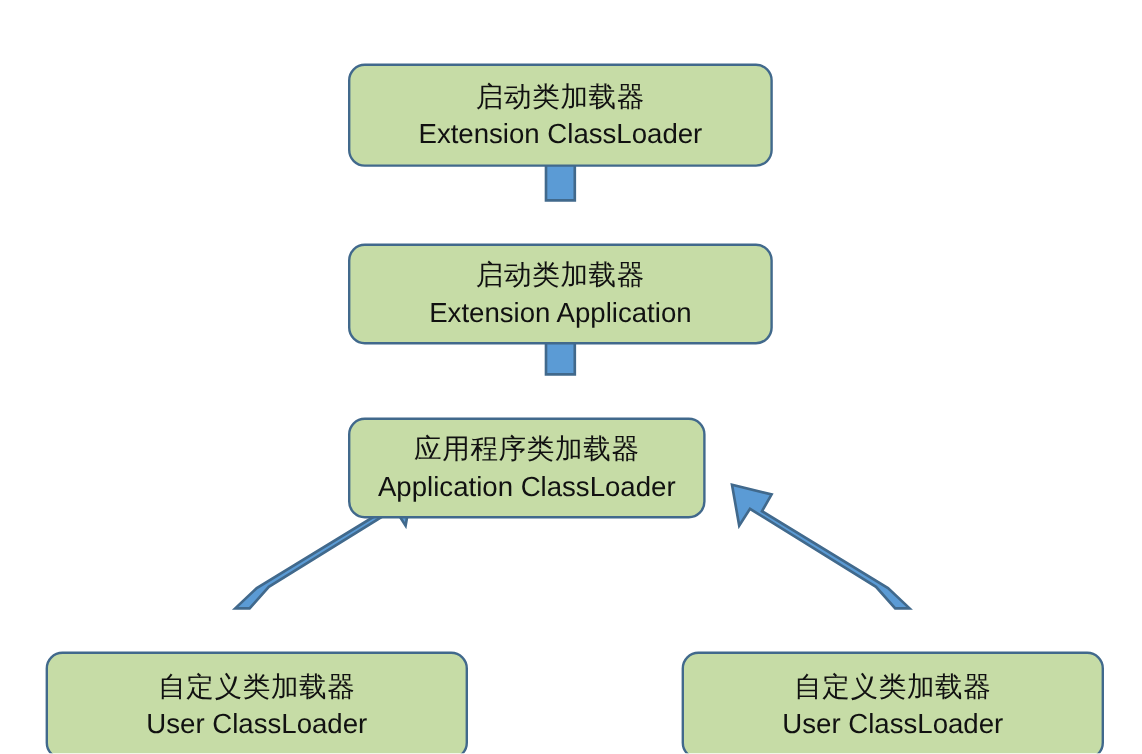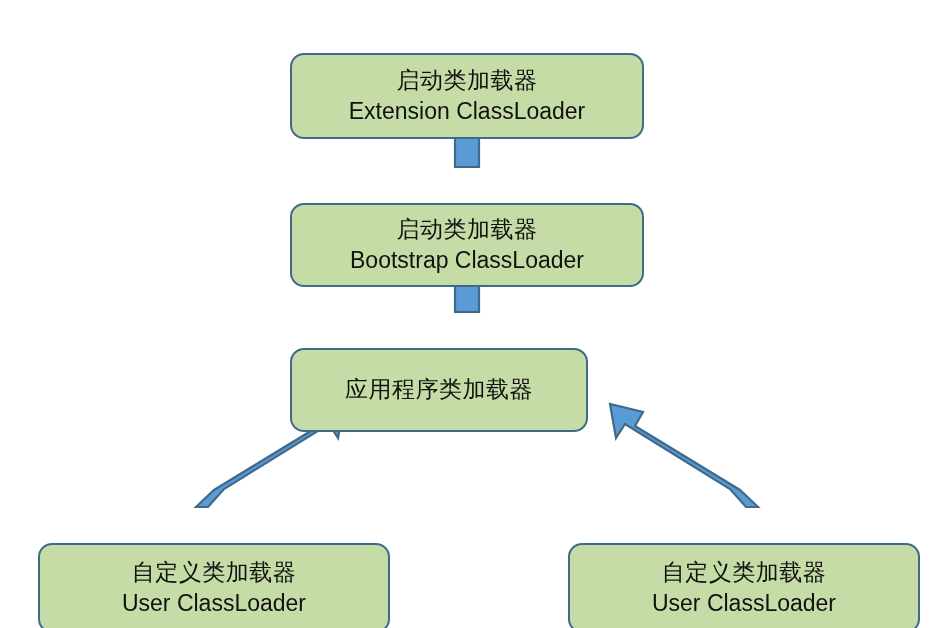--- a/index.html
+++ b/index.html
@@ -65,25 +65,26 @@
     <polygon points="758,507 740,490 635,426 643,412 610,404 616,438 625,424 730,489 746,507" fill="#5b9bd5" stroke="#41698c" stroke-width="2.2" stroke-linejoin="miter"></polygon>
   </svg>
 
   <div class="node" style="left:290px; top:17px; width:354px; height:86px;">
     <div class="cn">启动类加载器</div>
     <div class="en">Extension ClassLoader</div>
   </div>
 
   <div class="node" style="left:290px; top:167px; width:354px; height:84px;">
     <div class="cn">启动类加载器</div>
-    <div class="en">Bootstrap ClassLoader</div>
+    <div class="en">Extension Application</div>
   </div>
 
   <div class="node" style="left:290px; top:312px; width:298px; height:84px;">
     <div class="cn">应用程序类加载器</div>
+    <div class="en">Application ClassLoader</div>
   </div>
 
   <div class="node" style="left:38px; top:507px; width:352px; height:90px;">
     <div class="cn">自定义类加载器</div>
     <div class="en">User ClassLoader</div>
   </div>
 
   <div class="node" style="left:568px; top:507px; width:352px; height:90px;">
     <div class="cn">自定义类加载器</div>
     <div class="en">User ClassLoader</div>

